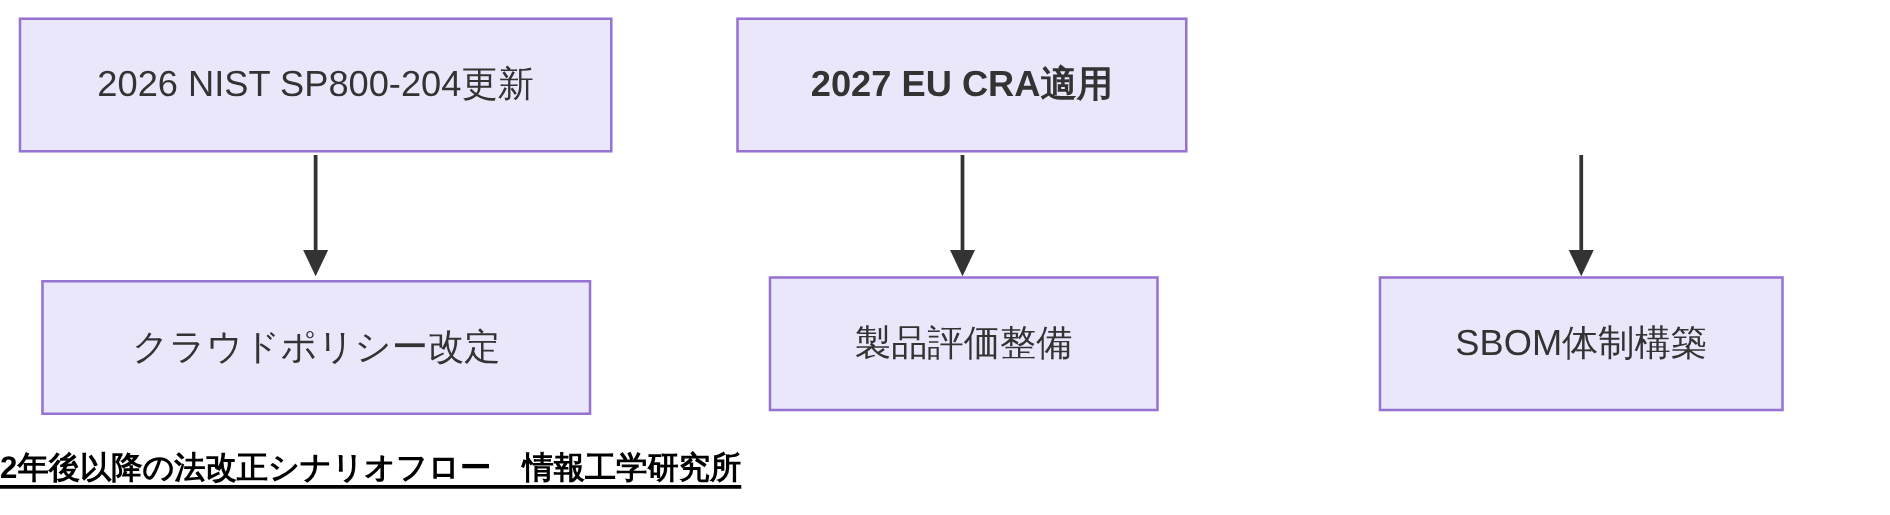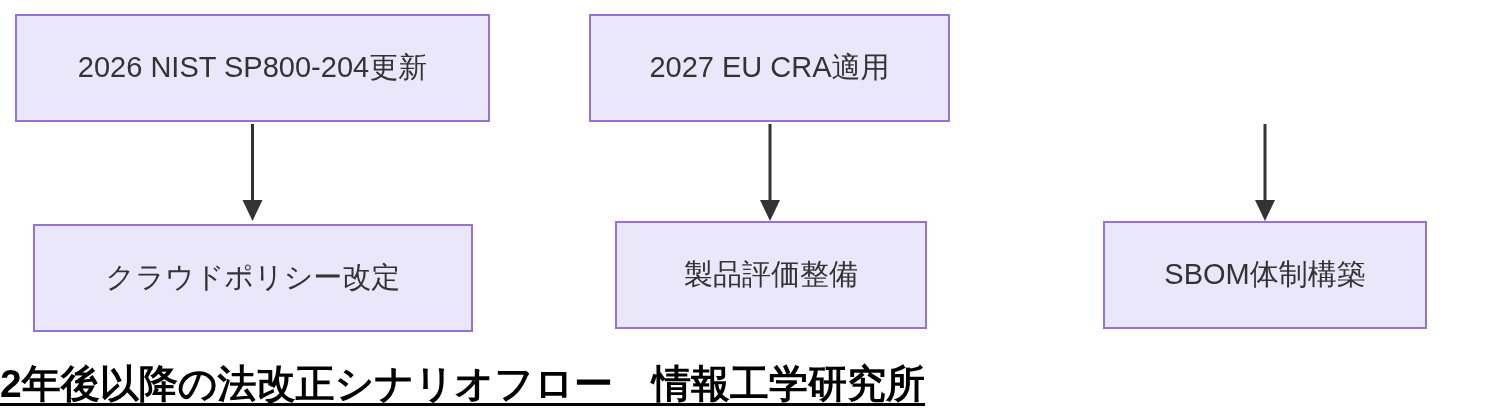--- a/index.html
+++ b/index.html
@@ -45,39 +45,39 @@
   .arrows polygon {
     fill: var(--arrow_color, #333333);
     stroke: none;
   }
   .caption {
     position: absolute;
     left: 0;
     top: 357px;
   }
   .caption-text {
-    font-size: 39px;
+    font-size: 25px;
     font-weight: bold;
     color: var(--caption_color, #000000);
     white-space: nowrap;
     text-decoration: underline;
     text-decoration-thickness: 3px;
     text-underline-offset: 6px;
   }
 </style>
 </head>
 <body>
 
 <div class="canvas">
 
   <div class="node" style="left:15px; top:14px; width:475px; height:108px;">
     <span class="node-label">2026 NIST SP800-204更新</span>
   </div>
 
-  <div class="node" style="left:589px; top:14px; width:361px; height:108px;">
+  <div class="node" style="left:589px; top:14px; width:361px; height:108px;font-weight:bold;">
     <span class="node-label">2027 EU CRA適用</span>
   </div>
 
 
   <div class="node" style="left:33px; top:224px; width:440px; height:108px;">
     <span class="node-label">クラウドポリシー改定</span>
   </div>
 
   <div class="node" style="left:615px; top:221px; width:312px; height:108px;">
     <span class="node-label">製品評価整備</span>

